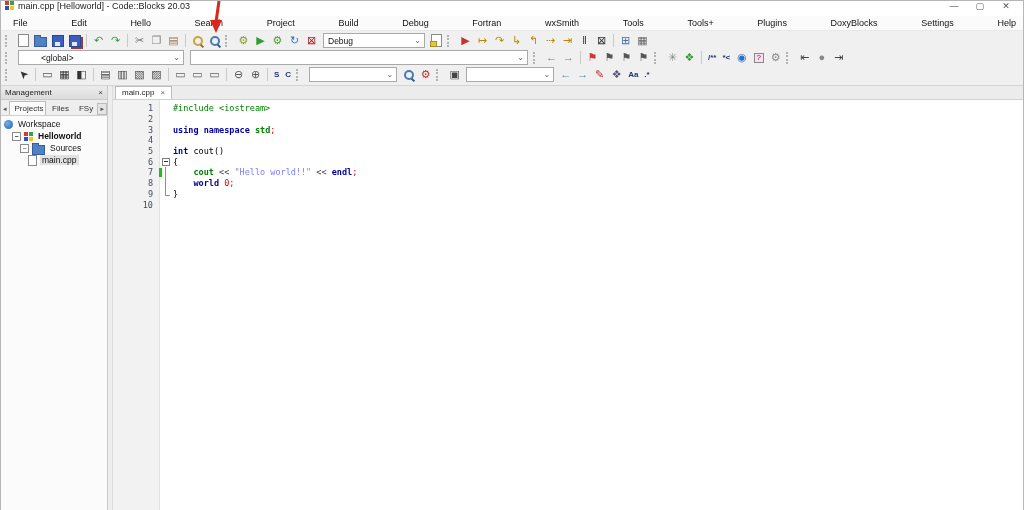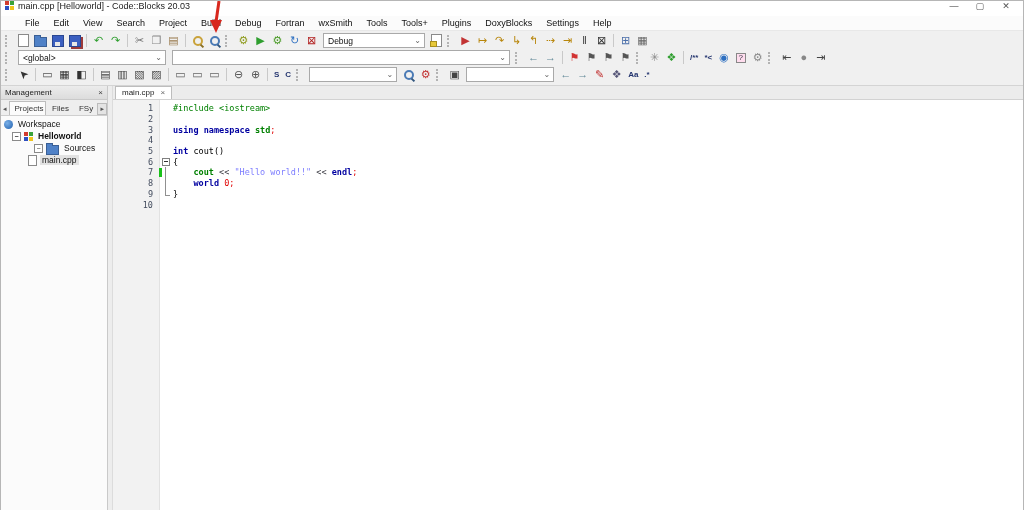--- a/index.html
+++ b/index.html
@@ -7,21 +7,21 @@
   .win{position:relative;width:1022px;height:508px;border:1px solid #b6b6b6;background:#f0f0f0;}
 
   
   .titlebar{height:15px;background:#ffffff;display:flex;padding:0 4px;font-size:9px;color:#222;}
   .tlogo{margin-right:4px;}
   .title{flex:0 0 auto;}
   .tspace{flex:1;}
   .wctrl{width:26px;text-align:center;color:#555;font-size:9px;cursor:default;}
 
   
-  .menubar{height:14px;background:#fbfbfb;border-bottom:1px solid #e8e8e8;display:flex;align-items:center;font-size:9px;color:#111;padding-left:17px;}
+  .menubar{height:14px;background:#fbfbfb;border-bottom:1px solid #e8e8e8;display:flex;align-items:center;font-size:9px;color:#111;padding-left:5px;justify-content:space-between;}
   .mi{padding:1px 7px;}
 
   
   .toolbars{background:#f0f0f0;border-bottom:1px solid #d4d4d4;padding:1px 0 2px 0;}
   .tbrow{height:17px;display:flex;align-items:center;padding-left:2px;}
   .grip{width:5px;height:12px;border-left:2px dotted #b3b3b3;margin:0 3px 0 2px;}
   .sep{width:1px;height:13px;background:#c9c9c9;margin:0 3px;}
   .tbi{width:17px;height:15px;display:inline-flex;align-items:center;justify-content:center;font-size:11px;line-height:1;}
   .tbi.txt{font-size:8px;font-weight:bold;color:#23346e;width:auto;padding:0 3px;}
   .tbi.box span{border:1px solid #888;padding:0 2px;font-size:8px;color:#334;background:#fde;}
@@ -107,21 +107,21 @@
     <span class="title">main.cpp [Helloworld] - Code::Blocks 20.03</span>
     <span class="tspace"></span>
     <span class="wctrl">—</span>
     <span class="wctrl">▢</span>
     <span class="wctrl">✕</span>
   </div>
 
   <div class="menubar" id="menubar">
       <span class="mi">File</span>
       <span class="mi">Edit</span>
-      <span class="mi">View</span>
+      <span class="mi">Hello</span>
       <span class="mi">Search</span>
       <span class="mi">Project</span>
       <span class="mi">Build</span>
       <span class="mi">Debug</span>
       <span class="mi">Fortran</span>
       <span class="mi">wxSmith</span>
       <span class="mi">Tools</span>
       <span class="mi">Tools+</span>
       <span class="mi">Plugins</span>
       <span class="mi">DoxyBlocks</span>
@@ -222,21 +222,21 @@
         <span class="sep"></span>
         <span class="tbi">
           <span style="color: rgb(74, 110, 169);">⊞</span>
         </span>
         <span class="tbi">
           <span style="color: rgb(102, 102, 102);">▦</span>
         </span>
       </div>
       <div class="tbrow">
         <span class="grip"></span>
-        <span class="combo" style="width: 146px;">
+        <span class="combo" style="width: 146px; padding-left: 18px;">
           <span class="cval">&lt;global&gt;</span>
           <span class="carr">⌄</span>
         </span>
         <span class="combo" style="width: 336px;">
           <span class="cval"></span>
           <span class="carr">⌄</span>
         </span>
         <span class="grip"></span>
         <span class="tbi">
           <span style="color: rgb(95, 135, 150);">←</span>
@@ -403,21 +403,21 @@
             </span>
             <span class="tlabel">Workspace</span>
           </div>
           <div class="trow bold" style="padding-left: 11px;">
             <span class="texp">−</span>
             <span class="ticon">
               <span class="i-logo"></span>
             </span>
             <span class="tlabel">Helloworld</span>
           </div>
-          <div class="trow" style="padding-left: 33px;">
+          <div class="trow" style="padding-left: 19px;">
             <span class="texp">−</span>
             <span class="ticon">
               <span class="i-folder"></span>
             </span>
             <span class="tlabel">Sources</span>
           </div>
           <div class="trow selected" style="padding-left: 27px;">
             <span class="ticon">
               <span class="i-page"></span>
             </span>

